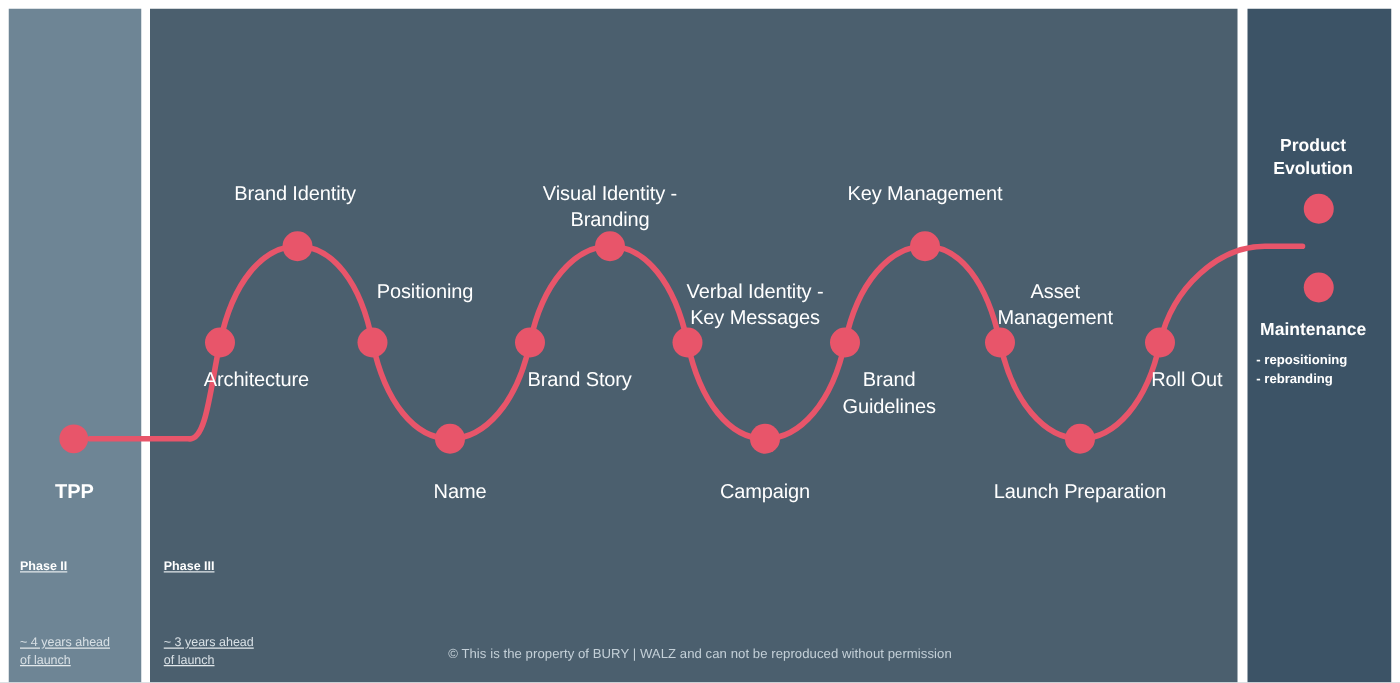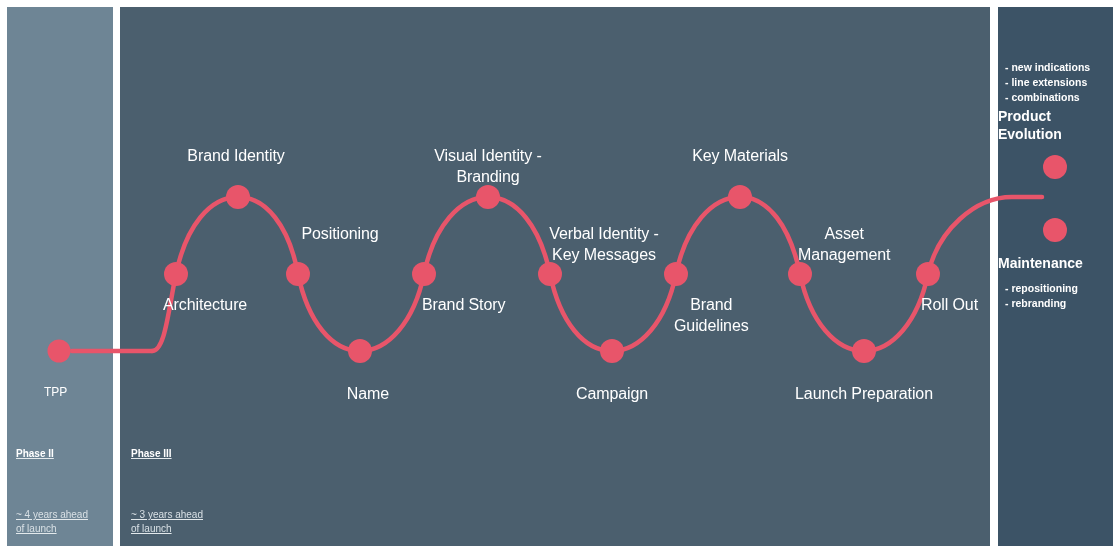--- a/index.html
+++ b/index.html
@@ -48,21 +48,21 @@
   .node-label.center { text-align: center; transform: translateX(-50%); }
   .node-label.left   { text-align: center; }
 
   
   .side-title {
     position: absolute;
     color: #ffffff;
     font-size: 14px;
     font-weight: bold;
     line-height: 1.25;
-    text-align: left;
+    text-align: center;
     white-space: pre-line;
     width: 105px;
   }
   .side-bullets {
     position: absolute;
     color: #ffffff;
     font-size: 10.5px;
     font-weight: bold;
     line-height: 1.45;
     white-space: pre-line;
@@ -97,22 +97,22 @@
     text-align: center;
     color: #C4D0D8;
     font-size: 10.5px;
     letter-spacing: 0.05px;
   }
 
   
   #tpp-label {
     position: absolute;
     color: #ffffff;
-    font-size: 12px;
-    font-weight: normal;
+    font-size: 16px;
+    font-weight: bold;
   }
 </style>
 </head>
 <body>
 
 <div id="root">
 
   <div class="panel" id="panel-left"></div>
   <div class="panel" id="panel-mid"></div>
   <div class="panel" id="panel-right"></div>
@@ -168,44 +168,42 @@
       <div class="node-label center" style="left: 340px; top: 224px;">Positioning</div>
       <div class="node-label center" style="left: 360px; top: 384px; padding-left: 16px;">Name</div>
       <div class="node-label left" style="left: 424px; top: 295px; transform: translateX(-2px);">Brand Story</div>
       <div class="node-label center" style="left: 488px; top: 146px;">Visual Identity -
 Branding</div>
       <div class="node-label center" style="left: 604px; top: 224px;">Verbal Identity -
 Key Messages</div>
       <div class="node-label center" style="left: 612px; top: 384px;">Campaign</div>
       <div class="node-label left" style="left: 676px; top: 295px; transform: translateX(-2px);">Brand
 Guidelines</div>
-      <div class="node-label center" style="left: 740px; top: 146px;">Key Materials</div>
+      <div class="node-label center" style="left: 740px; top: 146px;">Key Management</div>
       <div class="node-label left" style="left: 800px; top: 224px; transform: translateX(-2px);">Asset
 Management</div>
       <div class="node-label center" style="left: 864px; top: 384px;">Launch Preparation</div>
       <div class="node-label left" style="left: 923px; top: 295px; transform: translateX(-2px);">Roll Out</div>
     </div>
 
-  <div class="side-bullets" style="left:1005px; top:60px;">- new indications
-- line extensions
-- combinations</div>
   <div class="side-title" style="left:998px; top:108px;">Product
 Evolution</div>
 
   <div class="side-title" style="left:998px; top:255px;">Maintenance</div>
   <div class="side-bullets" style="left:1005px; top:281px;">- repositioning
 - rebranding</div>
 
   <div class="phase" style="left:16px;">
     <span class="phase-name">Phase II</span>
     <span class="phase-desc">~ 4 years ahead
 of launch</span>
   </div>
 
   <div class="phase" style="left:131px;">
     <span class="phase-name">Phase III</span>
     <span class="phase-desc">~ 3 years ahead
 of launch</span>
   </div>
 
 
+  <div id="copyright">© This is the property of BURY | WALZ and can not be reproduced without permission</div>
 
 </div>
 
 </body></html>

